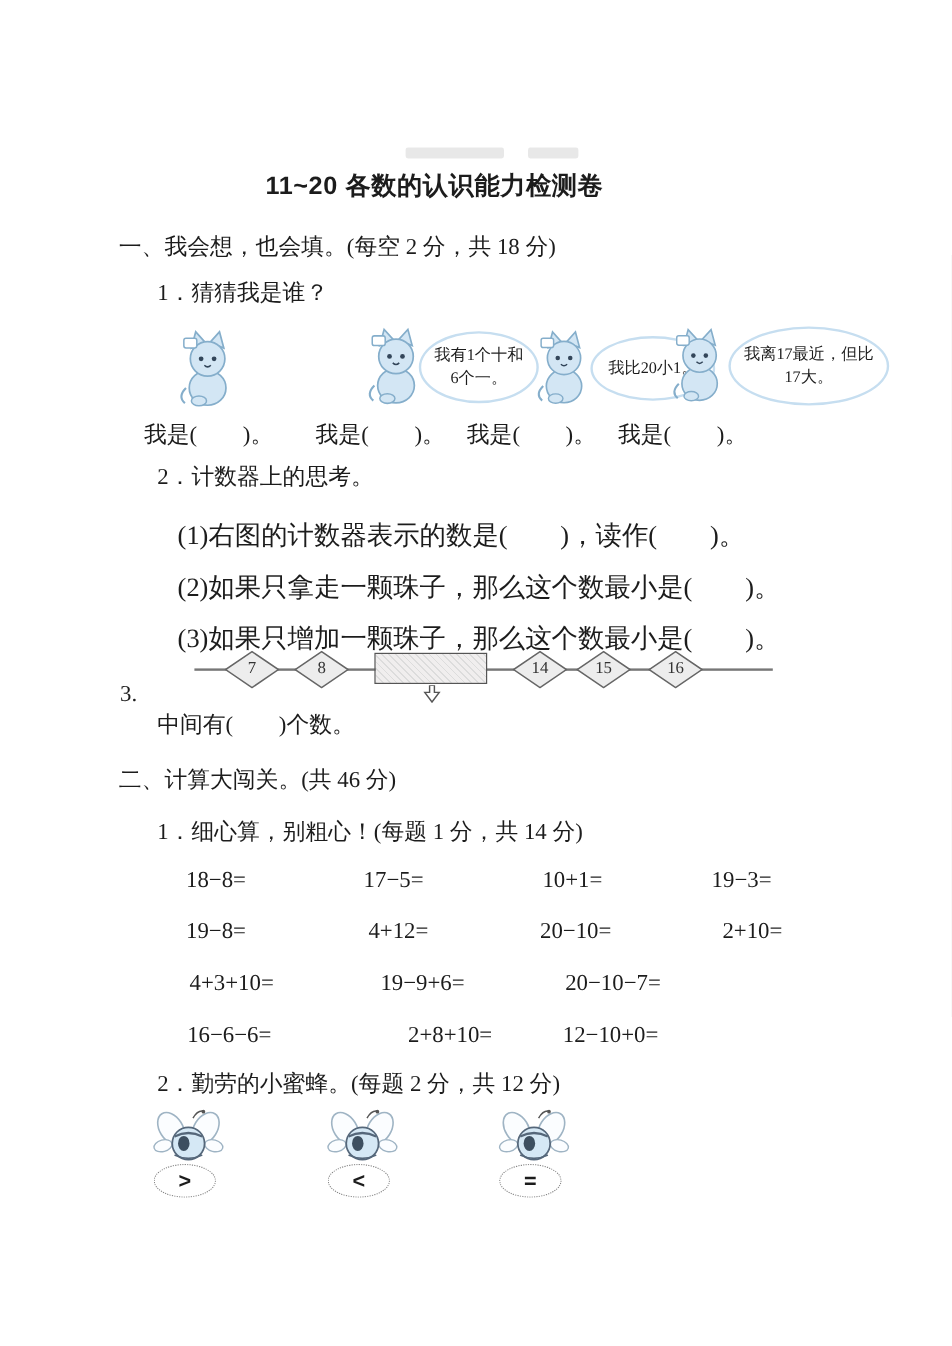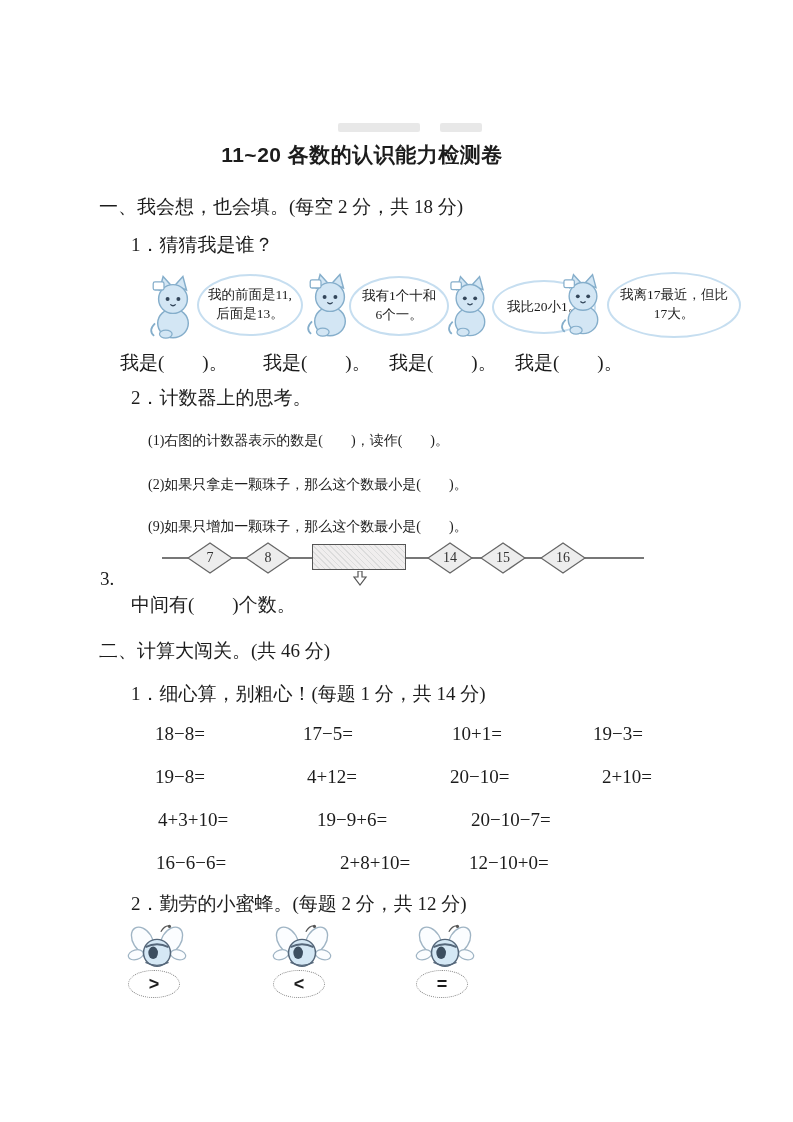--- a/index.html
+++ b/index.html
@@ -3,21 +3,21 @@
 <meta charset="utf-8">
 <style>
   html,body{margin:0;padding:0;background:#f2f2f2;}
   #page{
     position:relative;width:793px;height:1122px;background:#ffffff;
     font-family:"Liberation Serif","DejaVu Serif",serif;color:#1c1c1c;
     overflow:hidden;margin:0 auto;
   }
   .abs{position:absolute;}
   .t19{font-size:19px;line-height:1.2;white-space:nowrap;}
-  .t18{font-size:14px;line-height:1.2;white-space:nowrap;}
+  .t18{font-size:22px;line-height:1.2;white-space:nowrap;}
   .title{
     font-family:"Liberation Sans","DejaVu Sans",sans-serif;
     font-weight:bold;font-size:21px;letter-spacing:.5px;
     text-align:center;white-space:nowrap;
   }
   .cloud{
     background:#fff;border:2px solid #c6def0;border-radius:50%;
     display:flex;align-items:center;justify-content:center;text-align:center;
     font-size:13.5px;line-height:1.4;padding:4px 8px;box-sizing:border-box;
   }
@@ -70,21 +70,20 @@
       <polygon points="15,17 19,2 28,12" fill="#d3e6f4" stroke="#85aecb" stroke-width="1.6"></polygon>
       <polygon points="45,17 41,2 32,12" fill="#d3e6f4" stroke="#85aecb" stroke-width="1.6"></polygon>
       <circle cx="30" cy="27" r="16" fill="#d3e6f4" stroke="#85aecb" stroke-width="1.6"></circle>
       <rect x="8" y="8" width="12" height="9" rx="2" fill="#fff" stroke="#85aecb" stroke-width="1.4"></rect>
       <circle cx="24" cy="27" r="2.2" fill="#33465a"></circle>
       <circle cx="36" cy="27" r="2.2" fill="#33465a"></circle>
       <path d="M27 33 Q30 36 33 33" fill="none" stroke="#33465a" stroke-width="1.4"></path>
       <ellipse cx="22" cy="66" rx="7" ry="4.5" fill="#d3e6f4" stroke="#85aecb" stroke-width="1.4"></ellipse>
     </svg>
 
-    <div class="cloud abs" style="left:57px;top:12px;width:106px;height:62px;">我的前面是11,后面是13。</div>
 
     <svg class="abs" style="left:163px;top:10px;" width="54" height="68" viewBox="0 0 60 74">
       <path d="M10 54 Q2 62 9 68" fill="none" stroke="#85aecb" stroke-width="2"></path>
       <ellipse cx="30" cy="54" rx="17" ry="16" fill="#d3e6f4" stroke="#85aecb" stroke-width="1.6"></ellipse>
       <polygon points="15,17 19,2 28,12" fill="#d3e6f4" stroke="#85aecb" stroke-width="1.6"></polygon>
       <polygon points="45,17 41,2 32,12" fill="#d3e6f4" stroke="#85aecb" stroke-width="1.6"></polygon>
       <circle cx="30" cy="27" r="16" fill="#d3e6f4" stroke="#85aecb" stroke-width="1.6"></circle>
       <rect x="8" y="8" width="12" height="9" rx="2" fill="#fff" stroke="#85aecb" stroke-width="1.4"></rect>
       <circle cx="24" cy="27" r="2.2" fill="#33465a"></circle>
       <circle cx="36" cy="27" r="2.2" fill="#33465a"></circle>
@@ -127,21 +126,21 @@
 
   <div class="abs t19" style="left:120px;top:352px;">我是(　　)。</div>
   <div class="abs t19" style="left:263px;top:352px;">我是(　　)。</div>
   <div class="abs t19" style="left:389px;top:352px;">我是(　　)。</div>
   <div class="abs t19" style="left:515px;top:352px;">我是(　　)。</div>
 
   <div class="abs t19" style="left:131px;top:387px;">2．计数器上的思考。</div>
 
   <div class="abs t18" style="left:148px;top:433px;">(1)右图的计数器表示的数是(　　)，读作(　　)。</div>
   <div class="abs t18" style="left:148px;top:477px;">(2)如果只拿走一颗珠子，那么这个数最小是(　　)。</div>
-  <div class="abs t18" style="left:148px;top:519px;">(9)如果只增加一颗珠子，那么这个数最小是(　　)。</div>
+  <div class="abs t18" style="left:148px;top:519px;">(3)如果只增加一颗珠子，那么这个数最小是(　　)。</div>
 
 
   <div class="abs t19" style="left:100px;top:568px;">3.</div>
   <div class="abs" style="left:140px;top:540px;width:520px;height:52px;">
     <div class="abs" style="left:22px;top:17px;width:482px;height:1.6px;background:#777;"></div>
 
     <span class="diamond" style="left:47px;top:2px;">
       <svg width="46" height="32">
           <polygon points="23,1 45,16 23,31 1,16" fill="#ededed" stroke="#666" stroke-width="1.3"></polygon>
         </svg>

